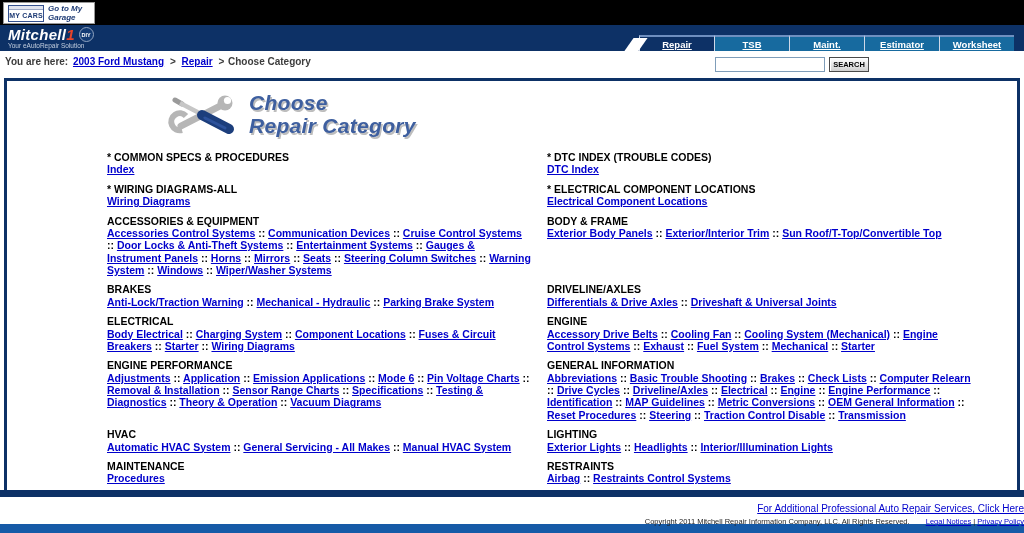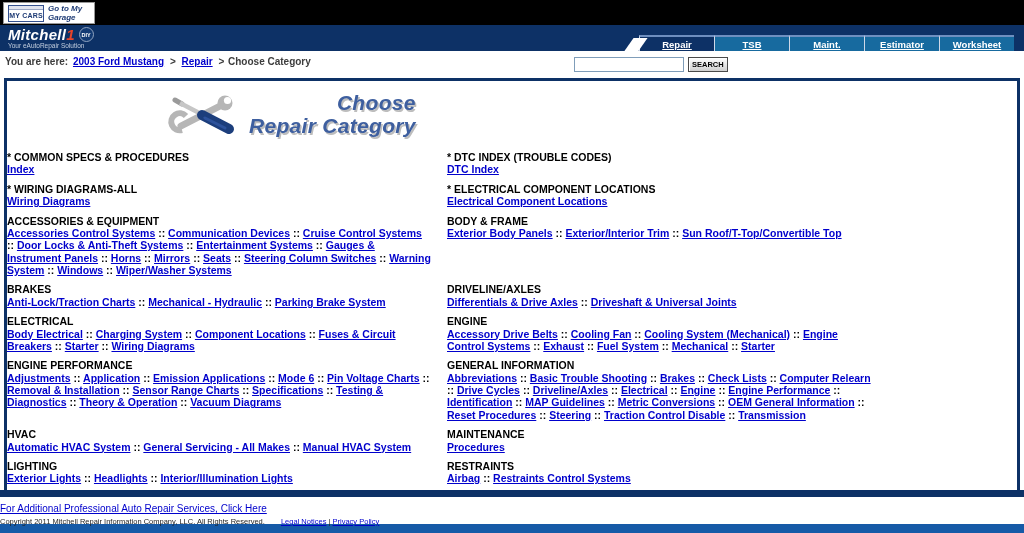--- a/index.html
+++ b/index.html
@@ -43,45 +43,45 @@
          border-left:1px solid #cfd8e8; border-top:2px solid #6e8fc0; cursor:pointer; }
   .tab.active { background:#0d3166; }
 
   
   .crumb-row { position:relative; height:27px; background:#fff; }
   .breadcrumb { position:absolute; left:5px; top:5px; font-size:10px; color:#3c3c3c; }
   .crumb-prefix, .crumb-current, .crumb-sep { font-weight:bold; color:#3c3c3c; }
   .crumb-link { color:#0000cc; font-weight:bold; text-decoration:underline; cursor:pointer; margin:0 2px; }
   .crumb-sep { margin:0 1px; }
   .search-panel { position:absolute; right:0; top:0; height:26px; width:450px;
-                  background:#fff; display:flex; align-items:center; justify-content:flex-start;
+                  background:#fff; display:flex; align-items:center; justify-content:center;
                   padding-right:14px; gap:4px; }
   .search-input { width:110px; height:15px; border:1px solid #7f9db9; font-size:10px; padding:0 2px; }
   .search-button { font-size:7.5px; font-weight:bold; color:#000; padding:2px 3px;
                    background:linear-gradient(#ffffff,#cfcfcf); border:1px solid #4a4a4a;
                    box-shadow:inset 1px 1px 0 #fff; cursor:pointer;
                    font-family:"Liberation Sans", sans-serif; }
 
   
   .main-box { margin:0 4px; height:412px; border:3px solid #0d3166; border-bottom:none;
               background:#fff; overflow:hidden; }
-  .title-area { display:flex; align-items:flex-start; margin:10px 0 4px 160px; height:52px;text-align:right; }
+  .title-area { display:flex; align-items:flex-start; margin:10px 0 4px 160px; height:52px; }
   .tools-icon { width:74px; height:48px; margin-right:8px; }
   .page-title { font-size:21px; font-weight:bold; font-style:italic; color:#3e5f9f;
                 line-height:1.1; text-shadow:1.5px 1.5px 0 #bdbdbd; letter-spacing:0.3px; }
-  .category-grid { display:grid; grid-template-columns:440px 440px; margin-top:8px; }
+  .category-grid { display:grid; grid-template-columns:440px 440px; padding-left:100px; margin-top:8px; }
   .cat-cell { margin-bottom:7px; padding-right:16px; line-height:1.18; }
   .cat-heading { font-size:10.5px; font-weight:bold; color:#000; }
   .cat-links { font-size:10.5px; }
   .cat-links a { color:#0000cc; font-weight:bold; text-decoration:underline; cursor:pointer; }
   .cat-links .sep { color:#000; font-weight:bold; }
 
   
   .footer-navy { height:7px; background:#0d3166; }
-  .footer { height:27px; background:#fff; text-align:left; padding-top:1px; }
+  .footer { height:27px; background:#fff; text-align:right; padding-top:1px; }
   .footer-promo { font-size:10px; color:#0000cc; text-decoration:underline; cursor:pointer; }
   .footer-copy { font-size:7.5px; color:#222; margin-top:1px; }
   .footer-copy .gap { display:inline-block; width:14px; }
   .footer-copy a { color:#0000cc; font-weight:normal; text-decoration:underline; cursor:pointer; }
   .footer-top-row { line-height:1; }
   .footer-top { font-size:9.5px; font-weight:bold; color:#0000cc; text-decoration:underline; cursor:pointer; }
   .footer-blue { height:9px; background:#165aa7; }
 </style>
 </head>
 <body>
@@ -177,21 +177,21 @@
         <div class="cat-cell">
           <div class="cat-heading">ACCESSORIES &amp; EQUIPMENT</div>
           <div class="cat-links"><a>Accessories Control Systems</a><span class="sep"> :: </span><a>Communication Devices</a><span class="sep"> :: </span><a>Cruise Control Systems</a><span class="sep"> :: </span><a>Door Locks &amp; Anti-Theft Systems</a><span class="sep"> :: </span><a>Entertainment Systems</a><span class="sep"> :: </span><a>Gauges &amp; Instrument Panels</a><span class="sep"> :: </span><a>Horns</a><span class="sep"> :: </span><a>Mirrors</a><span class="sep"> :: </span><a>Seats</a><span class="sep"> :: </span><a>Steering Column Switches</a><span class="sep"> :: </span><a>Warning System</a><span class="sep"> :: </span><a>Windows</a><span class="sep"> :: </span><a>Wiper/Washer Systems</a></div>
         </div>
         <div class="cat-cell">
           <div class="cat-heading">BODY &amp; FRAME</div>
           <div class="cat-links"><a>Exterior Body Panels</a><span class="sep"> :: </span><a>Exterior/Interior Trim</a><span class="sep"> :: </span><a>Sun Roof/T-Top/Convertible Top</a></div>
         </div>
         <div class="cat-cell">
           <div class="cat-heading">BRAKES</div>
-          <div class="cat-links"><a>Anti-Lock/Traction Charts</a><span class="sep"> :: </span><a>Mechanical - Hydraulic</a><span class="sep"> :: </span><a>Parking Brake System</a></div>
+          <div class="cat-links"><a>Anti-Lock/Traction Warning</a><span class="sep"> :: </span><a>Mechanical - Hydraulic</a><span class="sep"> :: </span><a>Parking Brake System</a></div>
         </div>
         <div class="cat-cell">
           <div class="cat-heading">DRIVELINE/AXLES</div>
           <div class="cat-links"><a>Differentials &amp; Drive Axles</a><span class="sep"> :: </span><a>Driveshaft &amp; Universal Joints</a></div>
         </div>
         <div class="cat-cell">
           <div class="cat-heading">ELECTRICAL</div>
           <div class="cat-links"><a>Body Electrical</a><span class="sep"> :: </span><a>Charging System</a><span class="sep"> :: </span><a>Component Locations</a><span class="sep"> :: </span><a>Fuses &amp; Circuit Breakers</a><span class="sep"> :: </span><a>Starter</a><span class="sep"> :: </span><a>Wiring Diagrams</a></div>
         </div>
         <div class="cat-cell">
@@ -204,26 +204,26 @@
         </div>
         <div class="cat-cell">
           <div class="cat-heading">GENERAL INFORMATION</div>
           <div class="cat-links"><a>Abbreviations</a><span class="sep"> :: </span><a>Basic Trouble Shooting</a><span class="sep"> :: </span><a>Brakes</a><span class="sep"> :: </span><a>Check Lists</a><span class="sep"> :: </span><a>Computer Relearn</a><span class="sep"> :: </span><a>Drive Cycles</a><span class="sep"> :: </span><a>Driveline/Axles</a><span class="sep"> :: </span><a>Electrical</a><span class="sep"> :: </span><a>Engine</a><span class="sep"> :: </span><a>Engine Performance</a><span class="sep"> :: </span><a>Identification</a><span class="sep"> :: </span><a>MAP Guidelines</a><span class="sep"> :: </span><a>Metric Conversions</a><span class="sep"> :: </span><a>OEM General Information</a><span class="sep"> :: </span><a>Reset Procedures</a><span class="sep"> :: </span><a>Steering</a><span class="sep"> :: </span><a>Traction Control Disable</a><span class="sep"> :: </span><a>Transmission</a></div>
         </div>
         <div class="cat-cell">
           <div class="cat-heading">HVAC</div>
           <div class="cat-links"><a>Automatic HVAC System</a><span class="sep"> :: </span><a>General Servicing - All Makes</a><span class="sep"> :: </span><a>Manual HVAC System</a></div>
         </div>
         <div class="cat-cell">
+          <div class="cat-heading">LIGHTING</div>
+          <div class="cat-links"><a>Exterior Lights</a><span class="sep"> :: </span><a>Headlights</a><span class="sep"> :: </span><a>Interior/Illumination Lights</a></div>
+        </div>
+        <div class="cat-cell">
           <div class="cat-heading">MAINTENANCE</div>
           <div class="cat-links"><a>Procedures</a></div>
-        </div>
-        <div class="cat-cell">
-          <div class="cat-heading">LIGHTING</div>
-          <div class="cat-links"><a>Exterior Lights</a><span class="sep"> :: </span><a>Headlights</a><span class="sep"> :: </span><a>Interior/Illumination Lights</a></div>
         </div>
         <div class="cat-cell">
           <div class="cat-heading">RESTRAINTS</div>
           <div class="cat-links"><a>Airbag</a><span class="sep"> :: </span><a>Restraints Control Systems</a></div>
         </div>
       </div>
   </div>
 
   <div class="footer-navy"></div>
   <div class="footer">

